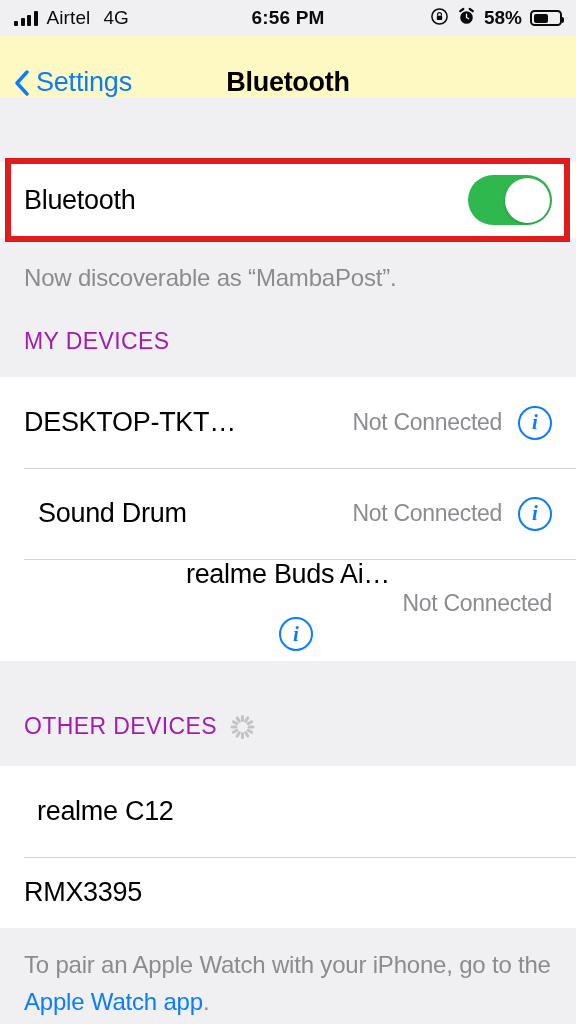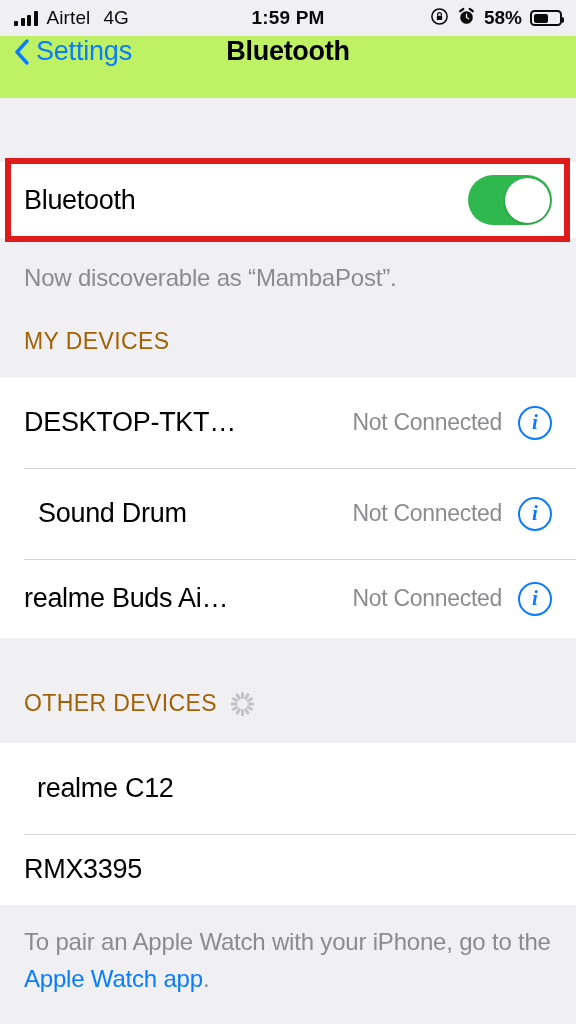--- a/index.html
+++ b/index.html
@@ -45,22 +45,22 @@
     display:flex; align-items:center; padding:1.5px;
   }
   .batt::after{
     content:""; position:absolute; right:-4px; top:5px;
     width:2.5px; height:6px; background:#0b0b0b; border-radius:0 2px 2px 0;
   }
   .batt-fill { height:100%; width:58%; background:#0b0b0b; border-radius:2px; }
 
   
   .navbar {
-    height:62px; display:flex; align-items:flex-start;
-    padding:0 14px; position:relative; background:#bef264;
+    height:62px; display:flex; align-items:flex-end;
+    padding:0 14px; position:relative; background:#fef9c3;
   }
   .back { display:flex; align-items:center; gap:6px; cursor:pointer; }
   .chev { width:16px; height:26px; display:block; }
   .back-label { font-size:27px; color:#0a7cff; letter-spacing:-0.2px; }
   .nav-title {
     position:absolute; left:0; right:0;
     text-align:center; font-size:27px; font-weight:700;
     color:#000; letter-spacing:-0.3px; pointer-events:none;
   }
 
@@ -107,21 +107,21 @@
     width:45px; height:45px; border-radius:50%; background:#fff;
     box-shadow:0 1px 3px rgba(0,0,0,.22);
   }
 
   .caption {
     font-size:24px; color:#8b8b90; letter-spacing:-0.2px;
     padding:20px 24px 0 24px; background:#f0f0f3;
   }
   .sec-header {
     display:flex; align-items:center; gap:12px;
-    font-size:23px; color:#a16207; letter-spacing:0.4px;
+    font-size:23px; color:#a21caf; letter-spacing:0.4px;
     padding:0 24px; background:#f0f0f3;
   }
 
   
   .spinner { position:relative; width:26px; height:26px; flex:none; }
   .spinner i {
     position:absolute; left:11.5px; top:1px;
     width:3px; height:7px; border-radius:1.5px;
     background:#c2c2c7; transform-origin:1.5px 12px;
   }
@@ -142,21 +142,21 @@
       <span class="sb-bars">
         <i></i>
           <i></i>
           <i></i>
           <i></i>
       </span>
       <span class="sb-carrier">Airtel</span>
       <span class="sb-net">4G</span>
     </div>
 
-    <div class="sb-time">1:59 PM</div>
+    <div class="sb-time">6:56 PM</div>
 
     <div class="sb-right">
       <span>
         <svg width="19" height="19" viewBox="0 0 20 20">
           <circle cx="10" cy="10" r="8" fill="none" stroke="#0b0b0b" stroke-width="1.6"></circle>
           <rect x="7.2" y="9.2" width="5.6" height="4.6" rx="1" fill="#0b0b0b"></rect>
           <path d="M8 9.2V7.8a2 2 0 0 1 4 0v1.4" fill="none" stroke="#0b0b0b" stroke-width="1.3"></path>
         </svg>
       </span>
       <span>
@@ -209,21 +209,21 @@
     <div class="row" style="height:91px;">
       <span class="row-title">DESKTOP-TKT…</span>
       <span class="row-status">Not Connected</span>
       <span class="info-btn">i</span>
     </div>
     <div class="row" style="height:91px;padding-left:38px;">
       <span class="row-title">Sound Drum</span>
       <span class="row-status">Not Connected</span>
       <span class="info-btn">i</span>
     </div>
-    <div class="row" style="height:79px;">
+    <div class="row" style="height:102px;flex-direction:column;">
       <span class="row-title">realme Buds Ai…</span>
       <span class="row-status">Not Connected</span>
       <span class="info-btn">i</span>
     </div>
   </div>
 
   <div class="gap" style="height:52px;"></div>
   <div class="sec-header">
     <span>OTHER DEVICES</span>
     <span class="spinner">

